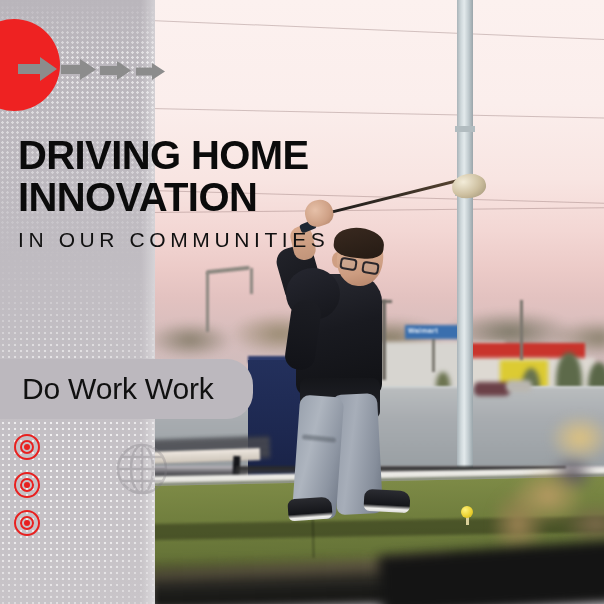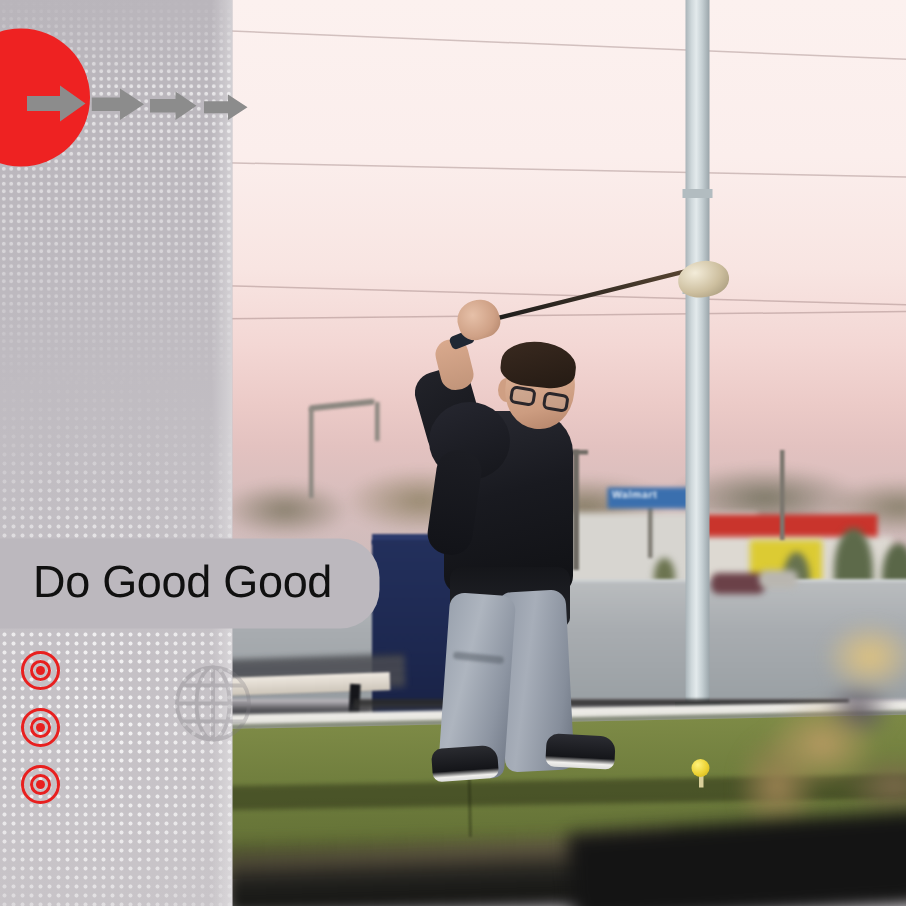--- a/index.html
+++ b/index.html
@@ -482,23 +482,28 @@
     <svg width="32" height="21" viewBox="0 0 32 21" aria-hidden="true">
       <path d="M0 6 L17 6 L17 1 L31 10.5 L17 20 L17 15 L0 15 Z" fill="#8c8c8c"></path>
     </svg>
   </div>
   <div class="arrow" style="left:136px;top:62px;z-index:6;">
     <svg width="30" height="19" viewBox="0 0 30 19" aria-hidden="true">
       <path d="M0 5.5 L16 5.5 L16 1 L29 9.5 L16 18 L16 13.5 L0 13.5 Z" fill="#8c8c8c"></path>
     </svg>
   </div>
 
+  <div class="headline">
+    <div class="hl-line">DRIVING HOME</div>
+    <div class="hl-line">INNOVATION</div>
+    <div class="hl-sub">IN OUR COMMUNITIES</div>
+  </div>
 
   <div class="dgw">
-    <div class="dgw-txt">Do Good Good</div>
+    <div class="dgw-txt">Do Work Work</div>
   </div>
 
   <div class="bullseyes">
     <div class="bullseye">
       <i class="r1"></i>
         <i class="r2"></i>
         <i class="r3"></i>
     </div>
     <div class="bullseye">
       <i class="r1"></i>

